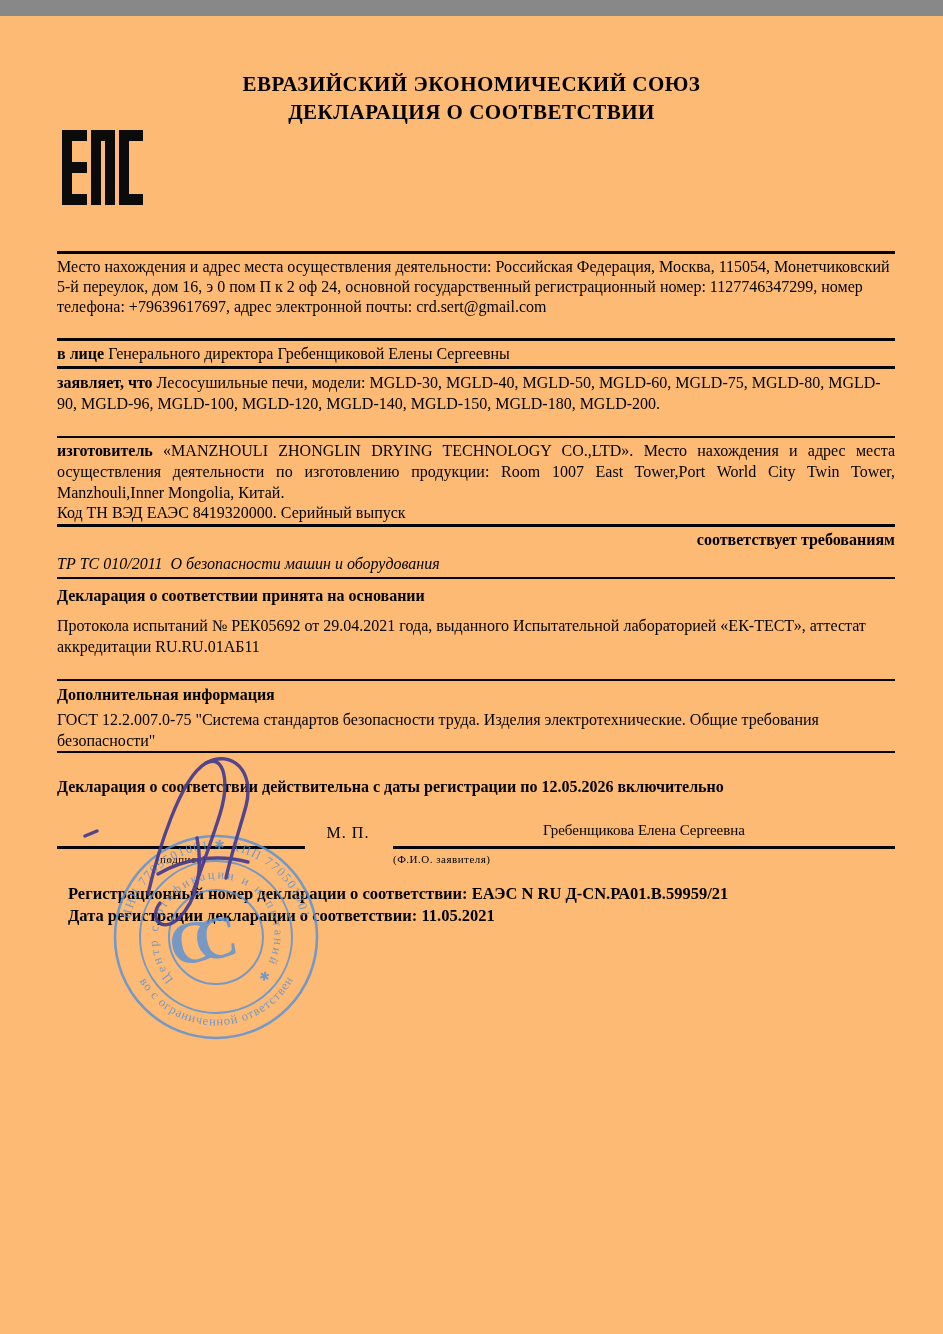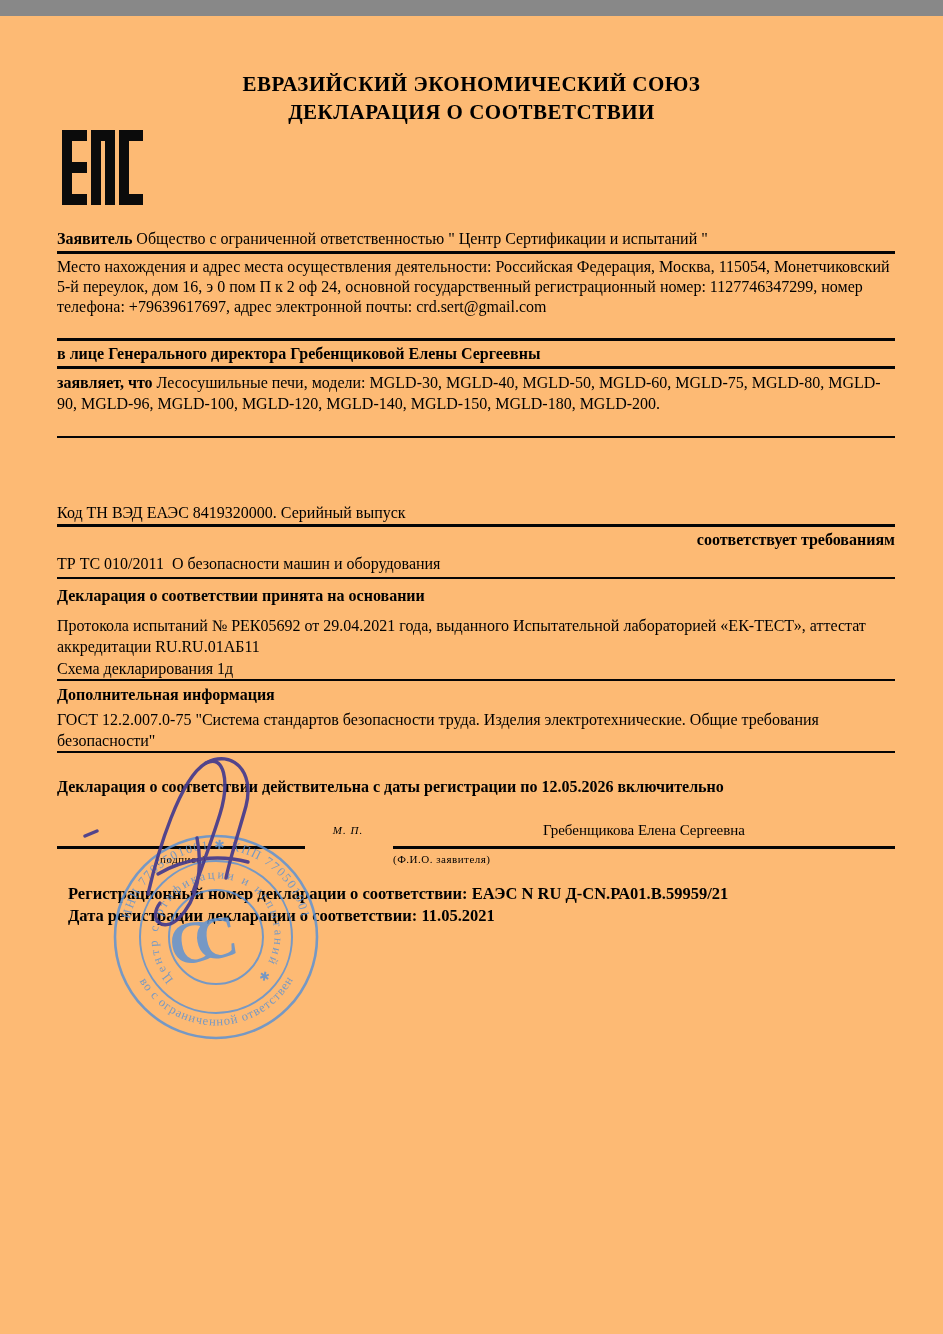--- a/index.html
+++ b/index.html
@@ -54,54 +54,53 @@
         <rect x="43" y="0" width="10" height="75"></rect>
         <rect x="29" y="0" width="24" height="11"></rect>
 
         <rect x="57" y="0" width="10" height="75"></rect>
         <rect x="57" y="0" width="24" height="11"></rect>
         <rect x="57" y="64" width="24" height="11"></rect>
       </g>
     </svg>
   </div>
 
-  <p class="p" style="top:213px;"><b>Заявитель</b> <span>Общество с ограниченной ответственностью " Центр Сертификации и испытаний "</span></p>
   <div class="rule" style="top:235px;"></div>
 
   <p class="p" style="top:241px;">Место нахождения и адрес места осуществления деятельности: Российская Федерация, Москва, 115054, Монетчиковский 5-й переулок, дом 16, э 0 пом П к 2 оф 24, основной государственный регистрационный номер: 1127746347299, номер телефона: +79639617697, адрес электронной почты: crd.sert@gmail.com</p>
   <div class="rule" style="top:322px;"></div>
 
-  <p class="p" style="top:328px;font-weight:bold;"><b>в лице</b> <span>Генерального директора Гребенщиковой Елены Сергеевны</span></p>
+  <p class="p" style="top:328px;"><b>в лице</b> <span>Генерального директора Гребенщиковой Елены Сергеевны</span></p>
   <div class="rule" style="top:350px;"></div>
 
   <p class="p lh21" style="top:356px;"><b>заявляет, что</b> <span>Лесосушильные печи, модели: MGLD-30, MGLD-40, MGLD-50, MGLD-60, MGLD-75, MGLD-80, MGLD-90, MGLD-96, MGLD-100, MGLD-120, MGLD-140, MGLD-150, MGLD-180, MGLD-200.</span></p>
   <div class="rule thin" style="top:420px;"></div>
 
+  <p class="p lh21 just" style="top:424px;"><b>изготовитель</b> <span>«MANZHOULI ZHONGLIN DRYING TECHNOLOGY CO.,LTD». Место нахождения и адрес места осуществления деятельности по изготовлению продукции: Room 1007 East Tower,Port World City Twin Tower, Manzhouli,Inner Mongolia, Китай.</span></p>
   <p class="p" style="top:487px;">Код ТН ВЭД ЕАЭС 8419320000. Серийный выпуск</p>
   <div class="rule" style="top:508px;"></div>
 
   <p class="p bold" style="top:514px;text-align:right;">соответствует требованиям</p>
-  <p class="p" style="top:538px;">ТР ТС 010/2011  О безопасности машин и оборудования</p>
+  <p class="p" style="top:538px;font-style:italic;">ТР ТС 010/2011  О безопасности машин и оборудования</p>
   <div class="rule thin" style="top:561px;"></div>
 
   <p class="p bold" style="top:570px;">Декларация о соответствии принята на основании</p>
   <p class="p lh21" style="top:599px;">Протокола испытаний № РЕК05692 от 29.04.2021 года, выданного Испытательной лабораторией «ЕК-ТЕСТ», аттестат аккредитации RU.RU.01АБ11</p>
-  <p class="p" style="top:643px;">Схема декларирования 1д</p>
   <div class="rule thin" style="top:663px;"></div>
 
   <p class="p bold" style="top:669px;">Дополнительная информация</p>
   <p class="p lh21" style="top:693px;">ГОСТ 12.2.007.0-75 "Система стандартов безопасности труда. Изделия электротехнические. Общие требования безопасности"</p>
   <div class="rule thin" style="top:735px;"></div>
 
   <p class="p bold" style="top:761px;">Декларация о соответствии действительна с даты регистрации по 12.05.2026 включительно</p>
 
   <div class="sigline" style="left:57px;top:830px;width:248px;"></div>
   <div class="caption" style="left:57px;top:837px;width:248px;text-align:center;">(подпись)</div>
 
-  <div class="abs" style="left:308px;top:808px;width:80px;text-align:center;font-size:11px;letter-spacing:1px;font-style:italic;">М. П.</div>
+  <div class="abs" style="left:308px;top:808px;width:80px;text-align:center;font-size:16px;letter-spacing:1px;">М. П.</div>
 
   <div class="abs" style="left:393px;top:806px;width:502px;text-align:center;font-size:15px;">Гребенщикова Елена Сергеевна</div>
   <div class="sigline" style="left:393px;top:830px;width:502px;"></div>
   <div class="caption" style="left:393px;top:837px;width:502px;text-align:left;">(Ф.И.О. заявителя)</div>
 
   <p class="regline" style="top:868px;">Регистрационный номер декларации о соответствии: ЕАЭС N RU Д-CN.РА01.В.59959/21</p>
   <p class="regline" style="top:890px;">Дата регистрации декларации о соответствии: 11.05.2021</p>
 
   <div class="abs" style="left:106px;top:811px;opacity:.85;">
     <svg width="220" height="220" viewBox="0 0 220 220">

